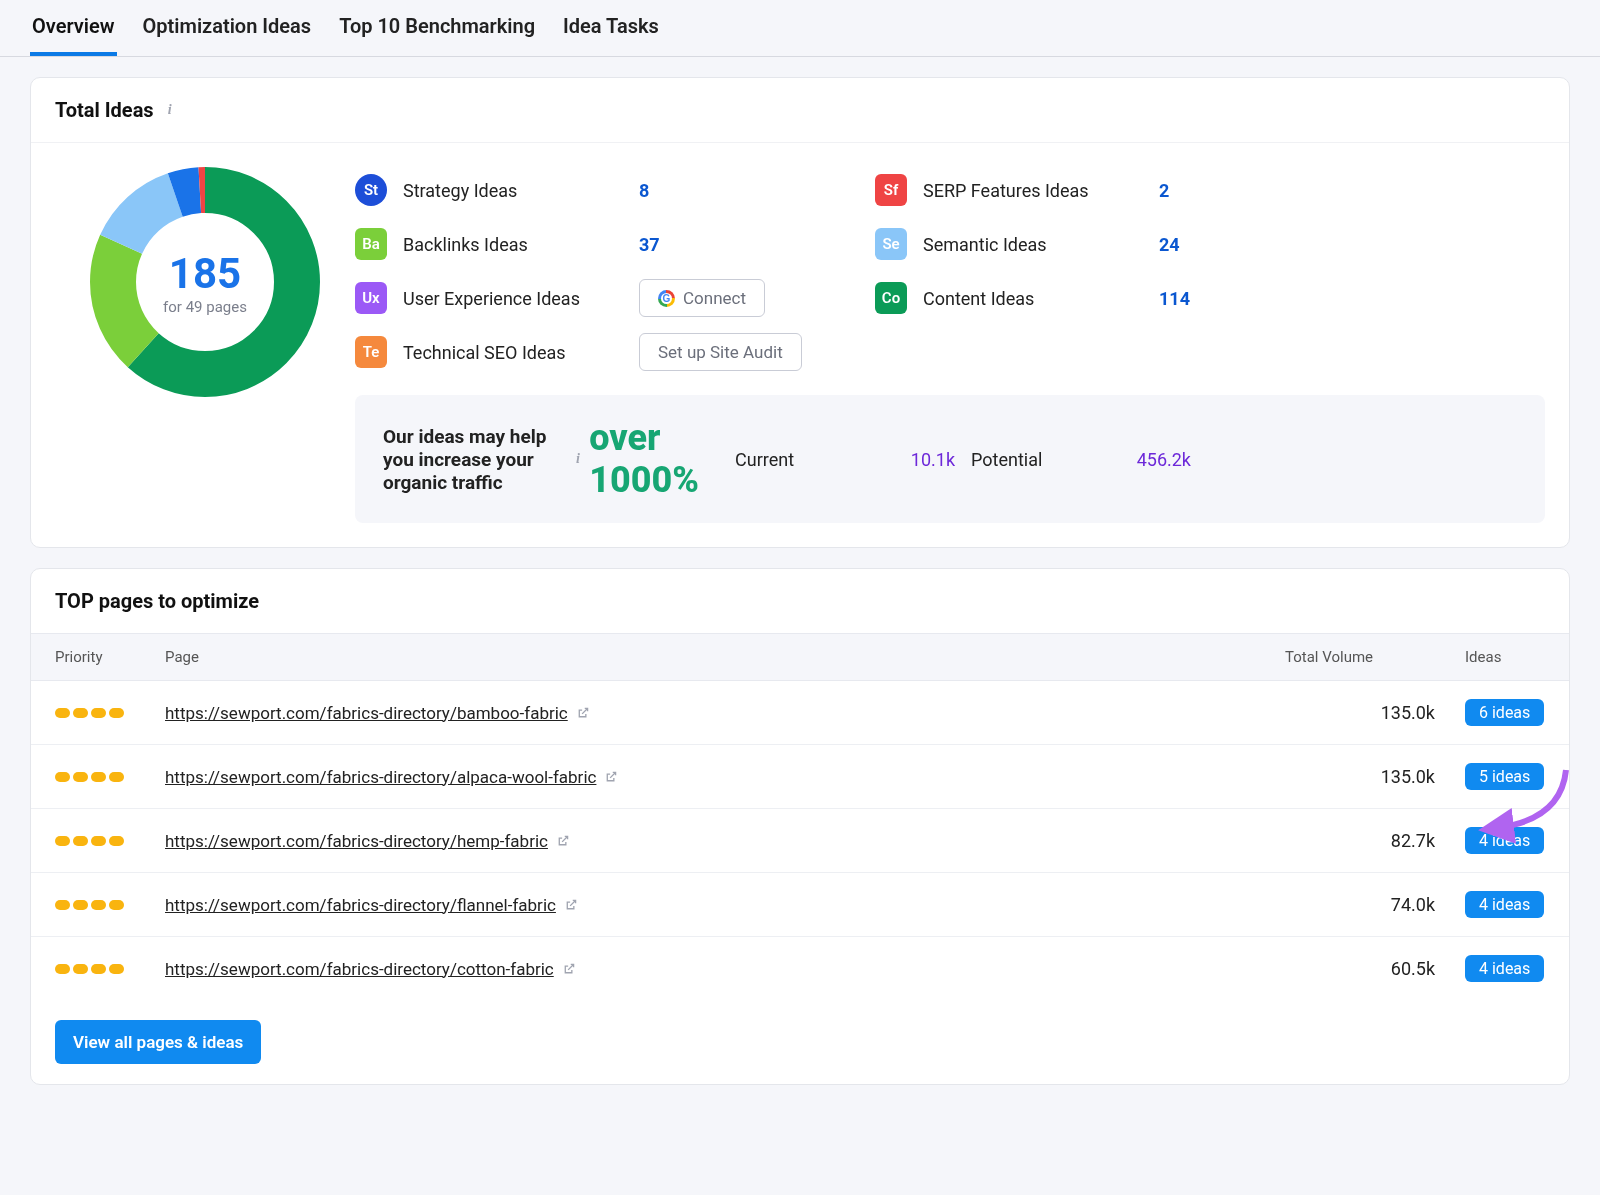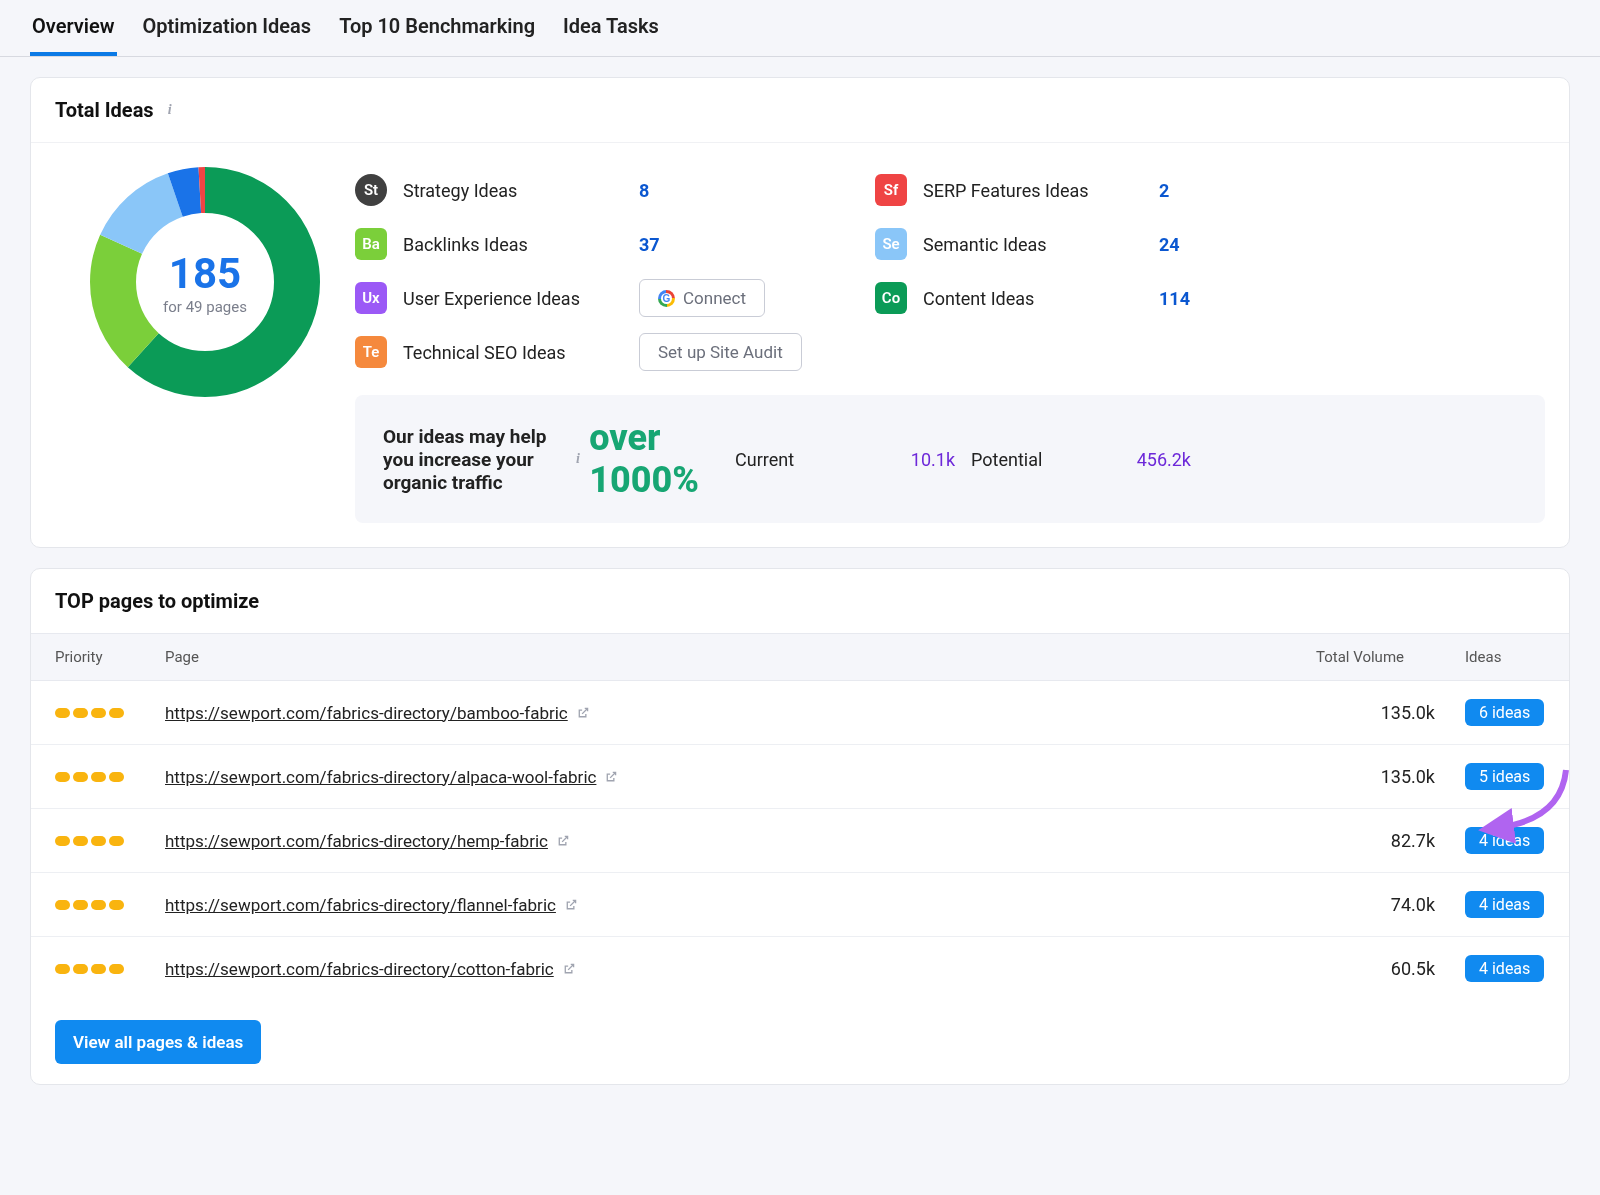--- a/index.html
+++ b/index.html
@@ -39,21 +39,21 @@
   .banner-right{flex:1;display:flex;flex-direction:row;gap:16px}
   .bar-row{display:flex;align-items:center;gap:20px}
   .bar-lbl{flex:0 0 100px;font-size:18px;color:#222}
   .bar-track{flex:1;height:10px;background:#d7d9e0;border-radius:5px;position:relative;overflow:hidden}
   .bar-fill{position:absolute;left:0;top:0;bottom:0;background:#2aa7ff;border-radius:5px}
   .bar-val{flex:0 0 80px;text-align:right;font-size:18px;color:#6d28d9}
   
   .thead-row{display:flex;align-items:center;background:#f5f6fa;padding:14px 24px;font-size:15px;color:#555;border-top:1px solid #e7e9ef;border-bottom:1px solid #e7e9ef}
   .col-prio{flex:0 0 110px}
   .col-page{flex:1}
-  .col-vol{flex:0 0 150px;text-align:center}
+  .col-vol{flex:0 0 150px;text-align:left}
   .col-ideas{flex:0 0 110px;text-align:left;padding-left:30px}
   .tbody .row{display:flex;align-items:center;padding:18px 24px;border-bottom:1px solid #edeff3}
   .tbody .row:last-child{border-bottom:none}
   .prio{display:flex;gap:3px}
   .prio span{width:15px;height:10px;border-radius:5px;background:#f9b40f}
   .page-url{font-size:17px;color:#222;display:inline-flex;align-items:center;gap:8px}
   .ext{width:14px;height:14px;color:#a0a4b0}
   .vol{font-size:18px;color:#222;text-align:right}
   .btn-ideas{background:#108af0;color:#fff;border:none;border-radius:6px;padding:4px 14px;font-size:16px;font-weight:400;cursor:pointer}
   .footer{padding:20px 24px}
@@ -91,21 +91,21 @@
           <div class="dcenter">
             <div class="num">185</div>
             <div class="sub">for 49 pages</div>
           </div>
         </div>
       </div>
       <div class="cats">
         <div class="cats-grid" id="cats-grid">
             <div>
               <div class="cat-row">
-                <div class="chip" style="background: #404040; border-radius: 16px;">St</div>
+                <div class="chip" style="background: #1d4ed8; border-radius: 16px;">St</div>
                 <div class="cat-label">Strategy Ideas</div>
                 <div class="cat-val">8</div>
               </div>
               <div class="cat-row">
                 <div class="chip" style="background: rgb(123, 207, 58);">Ba</div>
                 <div class="cat-label">Backlinks Ideas</div>
                 <div class="cat-val">37</div>
               </div>
               <div class="cat-row">
                 <div class="chip" style="background: rgb(155, 89, 246);">Ux</div>

